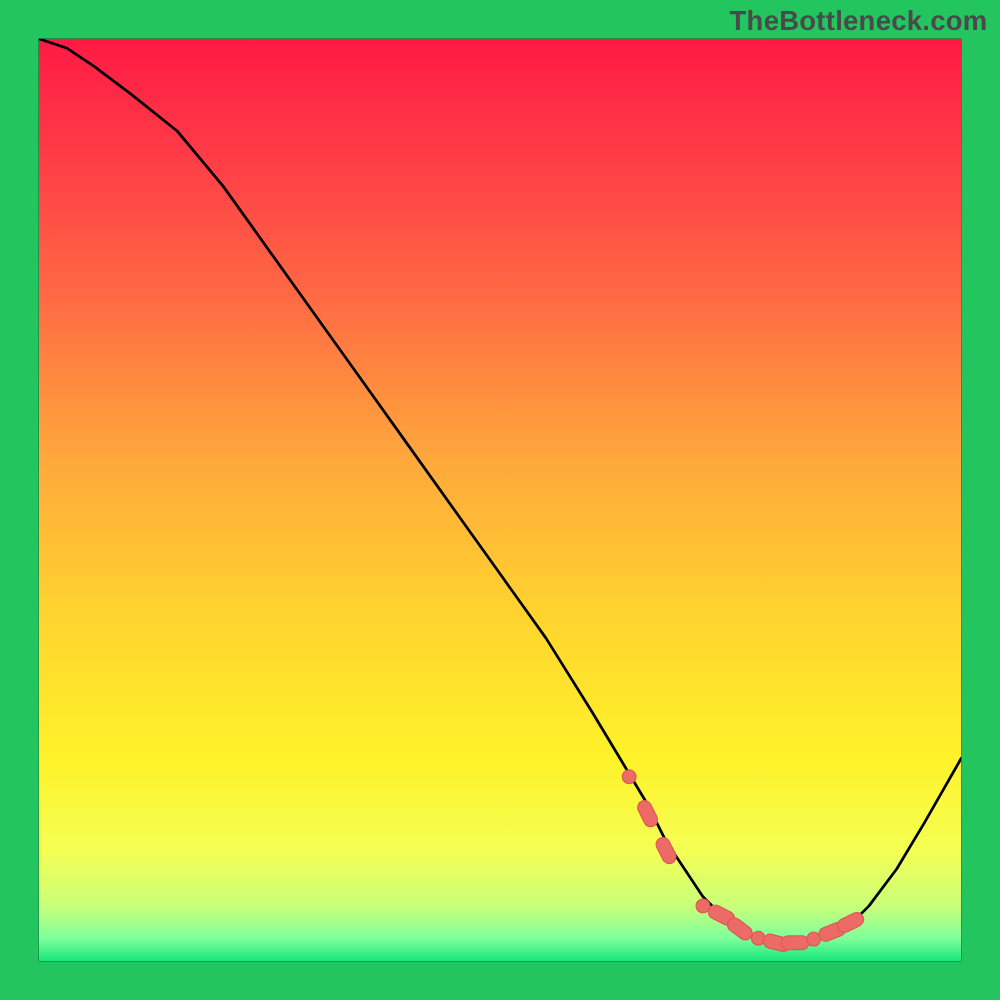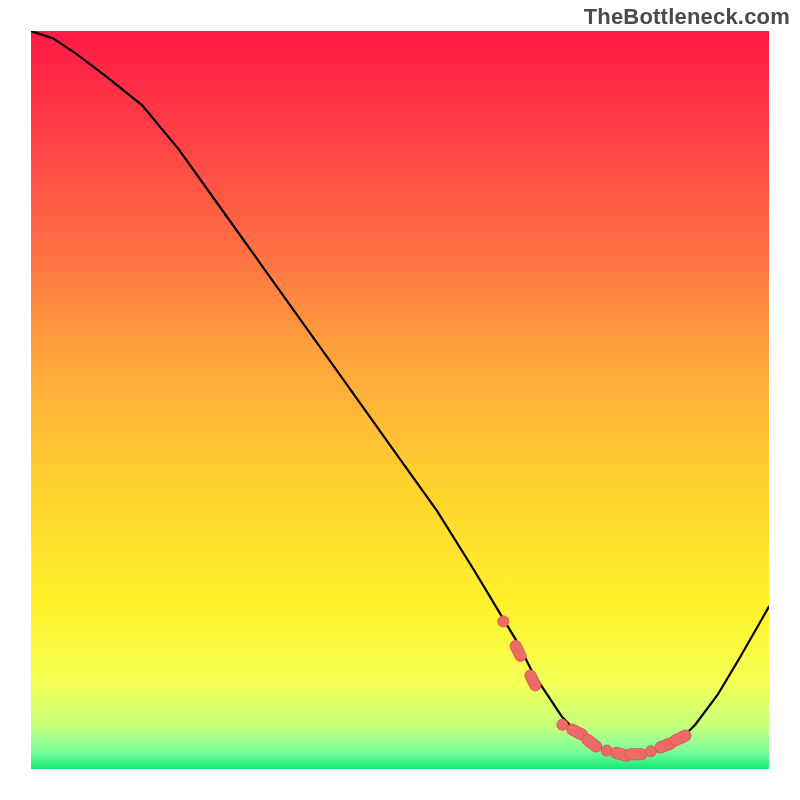--- a/index.html
+++ b/index.html
@@ -8,21 +8,21 @@
     width: 800px;
     height: 800px;
     background: #000;
     font-family: Arial, Helvetica, sans-serif;
     overflow: hidden;
   }
   .frame {
     position: relative;
     width: 800px;
     height: 800px;
-    background: #ffffff;
+    background: #22c55e;
   }
   .attribution {
     position: absolute;
     top: 4px;
     right: 10px;
     color: #4a4a4a;
     font-size: 22px;
     font-weight: 600;
     letter-spacing: 0.2px;
   }

